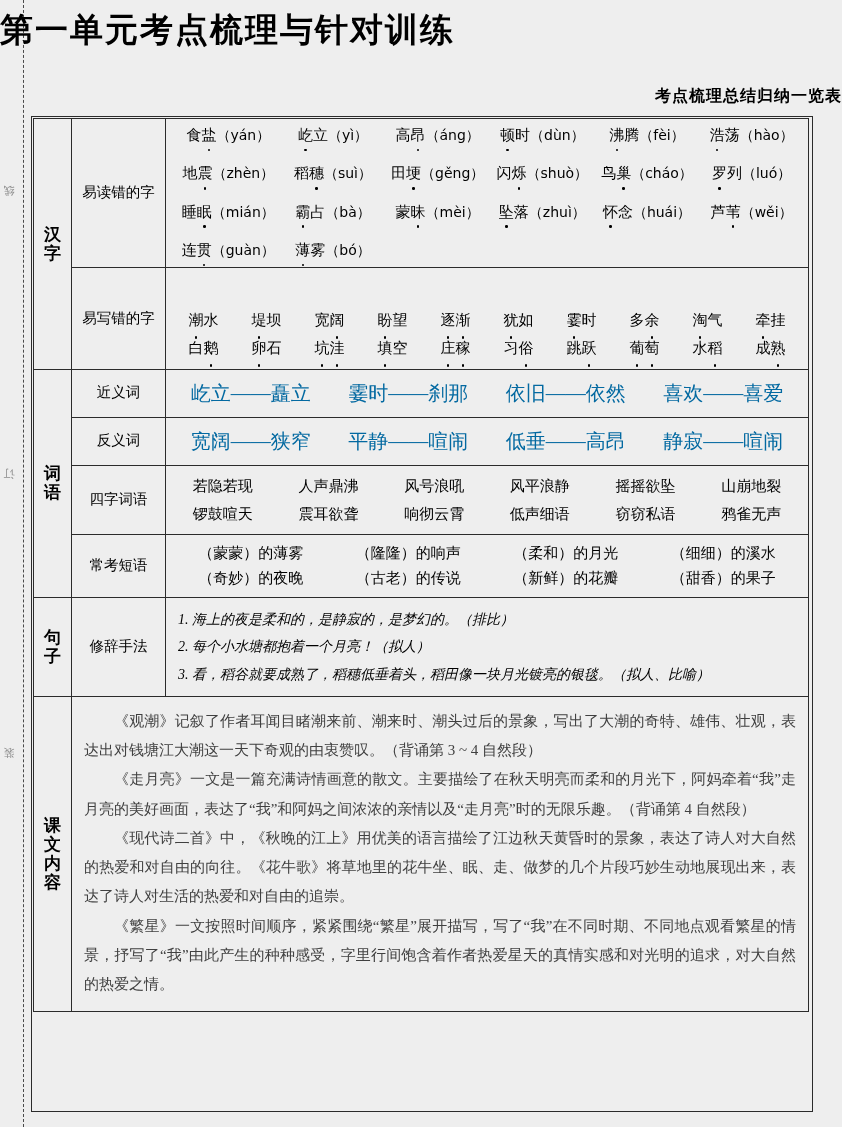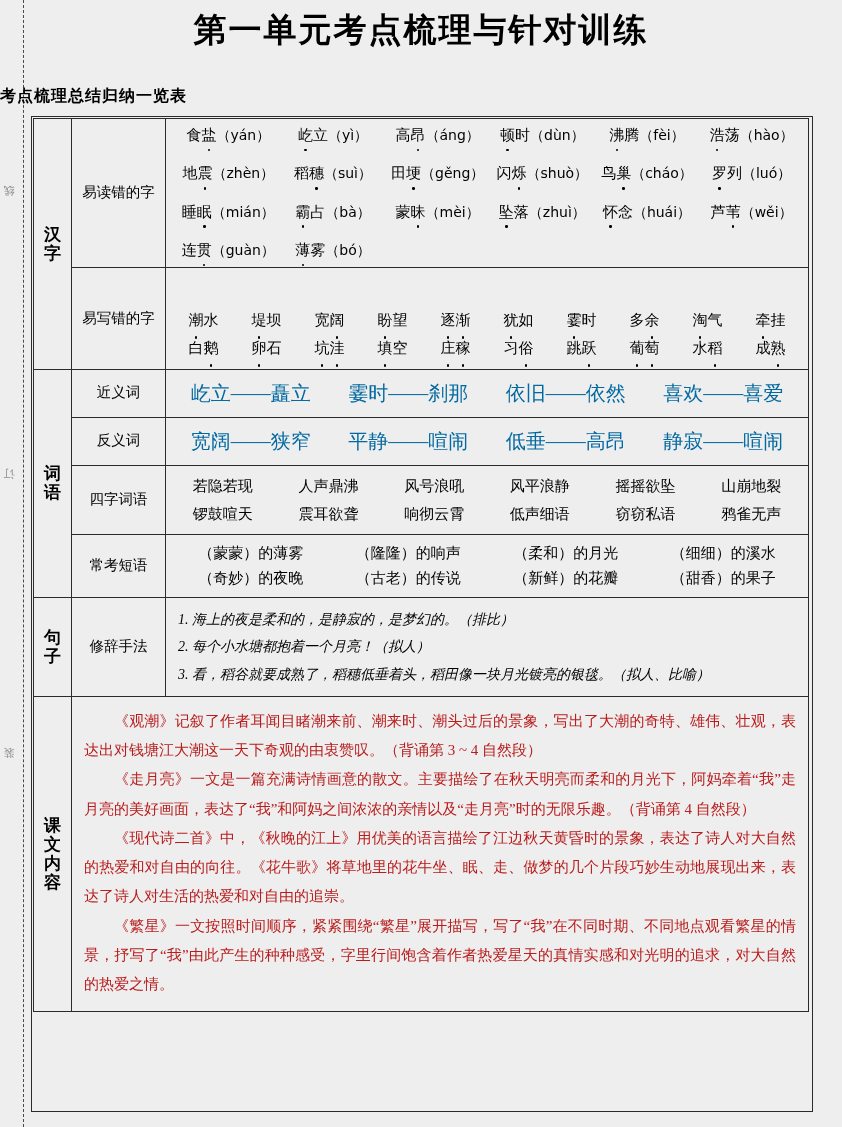--- a/index.html
+++ b/index.html
@@ -42,21 +42,20 @@
   }
   .bind-char.b1 { top: 205px; }
   .bind-char.b2 { top: 487px; }
   .bind-char.b3 { top: 767px; }
 
   
   .doc-title {
     position: absolute;
     left: 0; right: 0;
     top: 8px;
-    text-align: center;
     font-family: "Liberation Serif", "DejaVu Serif", serif;
     font-size: 33px;
     font-weight: bold;
     letter-spacing: 2px;
     color: #000;
   }
   .exam-meta {
     position: absolute;
     right: 24px;
     top: 56px;
@@ -69,21 +68,21 @@
     display: inline-block;
     width: 58px;
     border-bottom: 1.5px solid #000;
     margin: 0 2px;
     vertical-align: -3px;
   }
   .subtitle {
     position: absolute;
     left: 0; right: 0;
     top: 86px;
-    text-align: left;
+    text-align: right;
     font-size: 16px;
     font-weight: bold;
     letter-spacing: 1px;
     color: #000;
   }
 
   
   table.main {
     position: absolute;
     left: 33px;
@@ -223,21 +222,21 @@
     white-space: nowrap;
     font-style: italic;
   }
 
   
   .lesson { padding: 10px 12px 12px 12px; }
   .lesson p {
     margin: 0;
     font-size: 15px;
     line-height: 1.95;
-    color: #b91c1c;
+    color: #404040;
     text-indent: 2em;
     text-align: justify;
   }
 
   .watermark {
     position: absolute;
     right: 30px;
     bottom: 12px;
     font-size: 20px;
     font-weight: bold;

